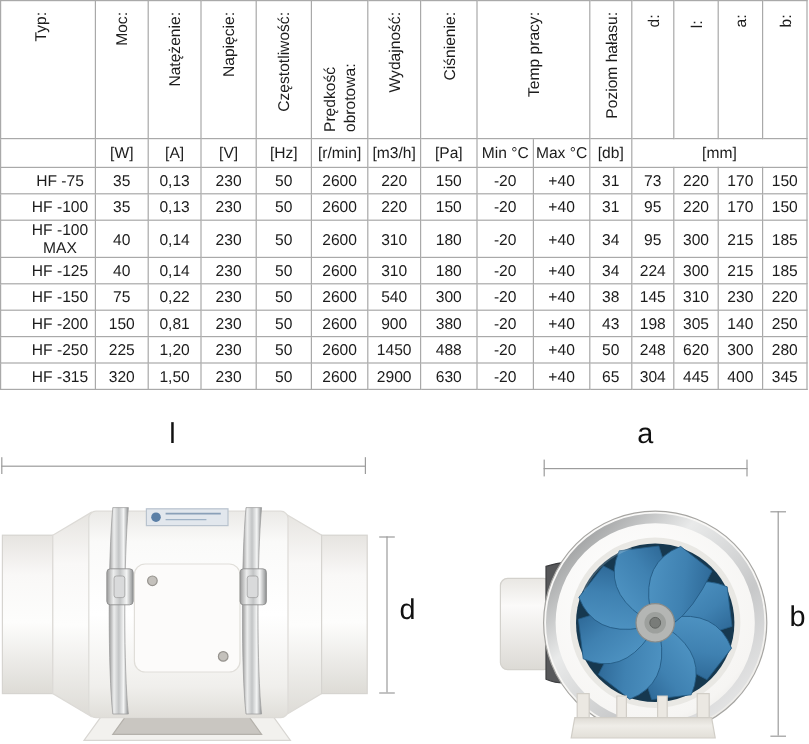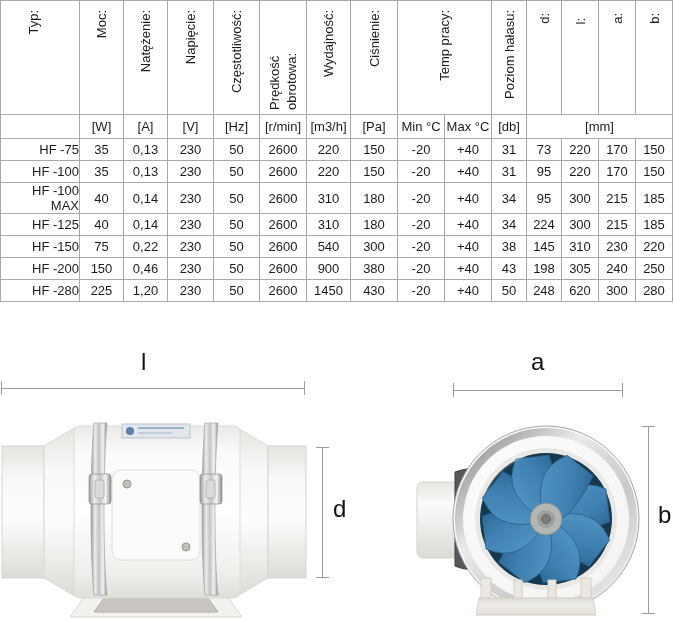--- a/index.html
+++ b/index.html
@@ -9,21 +9,21 @@
 
   
   table.spec { border-collapse:collapse; table-layout:fixed; width:672px; }
   table.spec th, table.spec td { border:1px solid #a9a9a9; font-weight:400; overflow:hidden; }
   th.rot { height:113px; vertical-align:top; text-align:center; padding-top:9px; background:#fff; }
   th.rot.first { text-align:left; padding-left:24px; }
   .vtext { display:inline-block; writing-mode:vertical-rl; transform:rotate(180deg);
     font-size:13px; line-height:17px; max-height:100px; white-space:normal; text-align:left; }
   tr.units td { height:24px; font-size:13px; text-align:center; }
   tbody td { height:22px; font-size:13px; text-align:center; }
-  tbody td:first-child { text-align:right; padding-left:20px; }
+  tbody td:first-child { text-align:center; padding-left:20px; }
 
   
   .dim-label { position:absolute; font-size:24px; color:#111; line-height:1; }
   .h-line { position:absolute; height:1px; background:#9c9c9c; }
   .v-line { position:absolute; width:1px; background:#9c9c9c; }
   .tick-v { position:absolute; width:1px; height:14px; background:#9c9c9c; }
   .tick-h { position:absolute; width:13px; height:1px; background:#9c9c9c; }
   .fan-svg { position:absolute; }
 </style>
 </head>
@@ -163,50 +163,67 @@
           <td>+40</td>
           <td>38</td>
           <td>145</td>
           <td>310</td>
           <td>230</td>
           <td>220</td>
         </tr>
         <tr>
           <td>HF -200</td>
           <td>150</td>
-          <td>0,46</td>
+          <td>0,81</td>
           <td>230</td>
           <td>50</td>
           <td>2600</td>
           <td>900</td>
           <td>380</td>
           <td>-20</td>
           <td>+40</td>
           <td>43</td>
           <td>198</td>
           <td>305</td>
-          <td>240</td>
+          <td>140</td>
           <td>250</td>
         </tr>
         <tr>
-          <td>HF -280</td>
+          <td>HF -250</td>
           <td>225</td>
           <td>1,20</td>
           <td>230</td>
           <td>50</td>
           <td>2600</td>
           <td>1450</td>
-          <td>430</td>
+          <td>488</td>
           <td>-20</td>
           <td>+40</td>
           <td>50</td>
           <td>248</td>
           <td>620</td>
           <td>300</td>
           <td>280</td>
+        </tr>
+        <tr>
+          <td>HF -315</td>
+          <td>320</td>
+          <td>1,50</td>
+          <td>230</td>
+          <td>50</td>
+          <td>2600</td>
+          <td>2900</td>
+          <td>630</td>
+          <td>-20</td>
+          <td>+40</td>
+          <td>65</td>
+          <td>304</td>
+          <td>445</td>
+          <td>400</td>
+          <td>345</td>
         </tr>
       </tbody>
   </table>
 
   <div class="dim-label" style="left:141px; top:350px;">l</div>
   <div class="h-line" style="left:1px; top:388px; width:304px;"></div>
   <div class="tick-v" style="left:1px;  top:381px;"></div>
   <div class="tick-v" style="left:304px; top:381px;"></div>
 
   <svg class="fan-svg" style="left:0; top:420px;" width="312" height="200" viewBox="0 0 312 200" aria-hidden="true">

